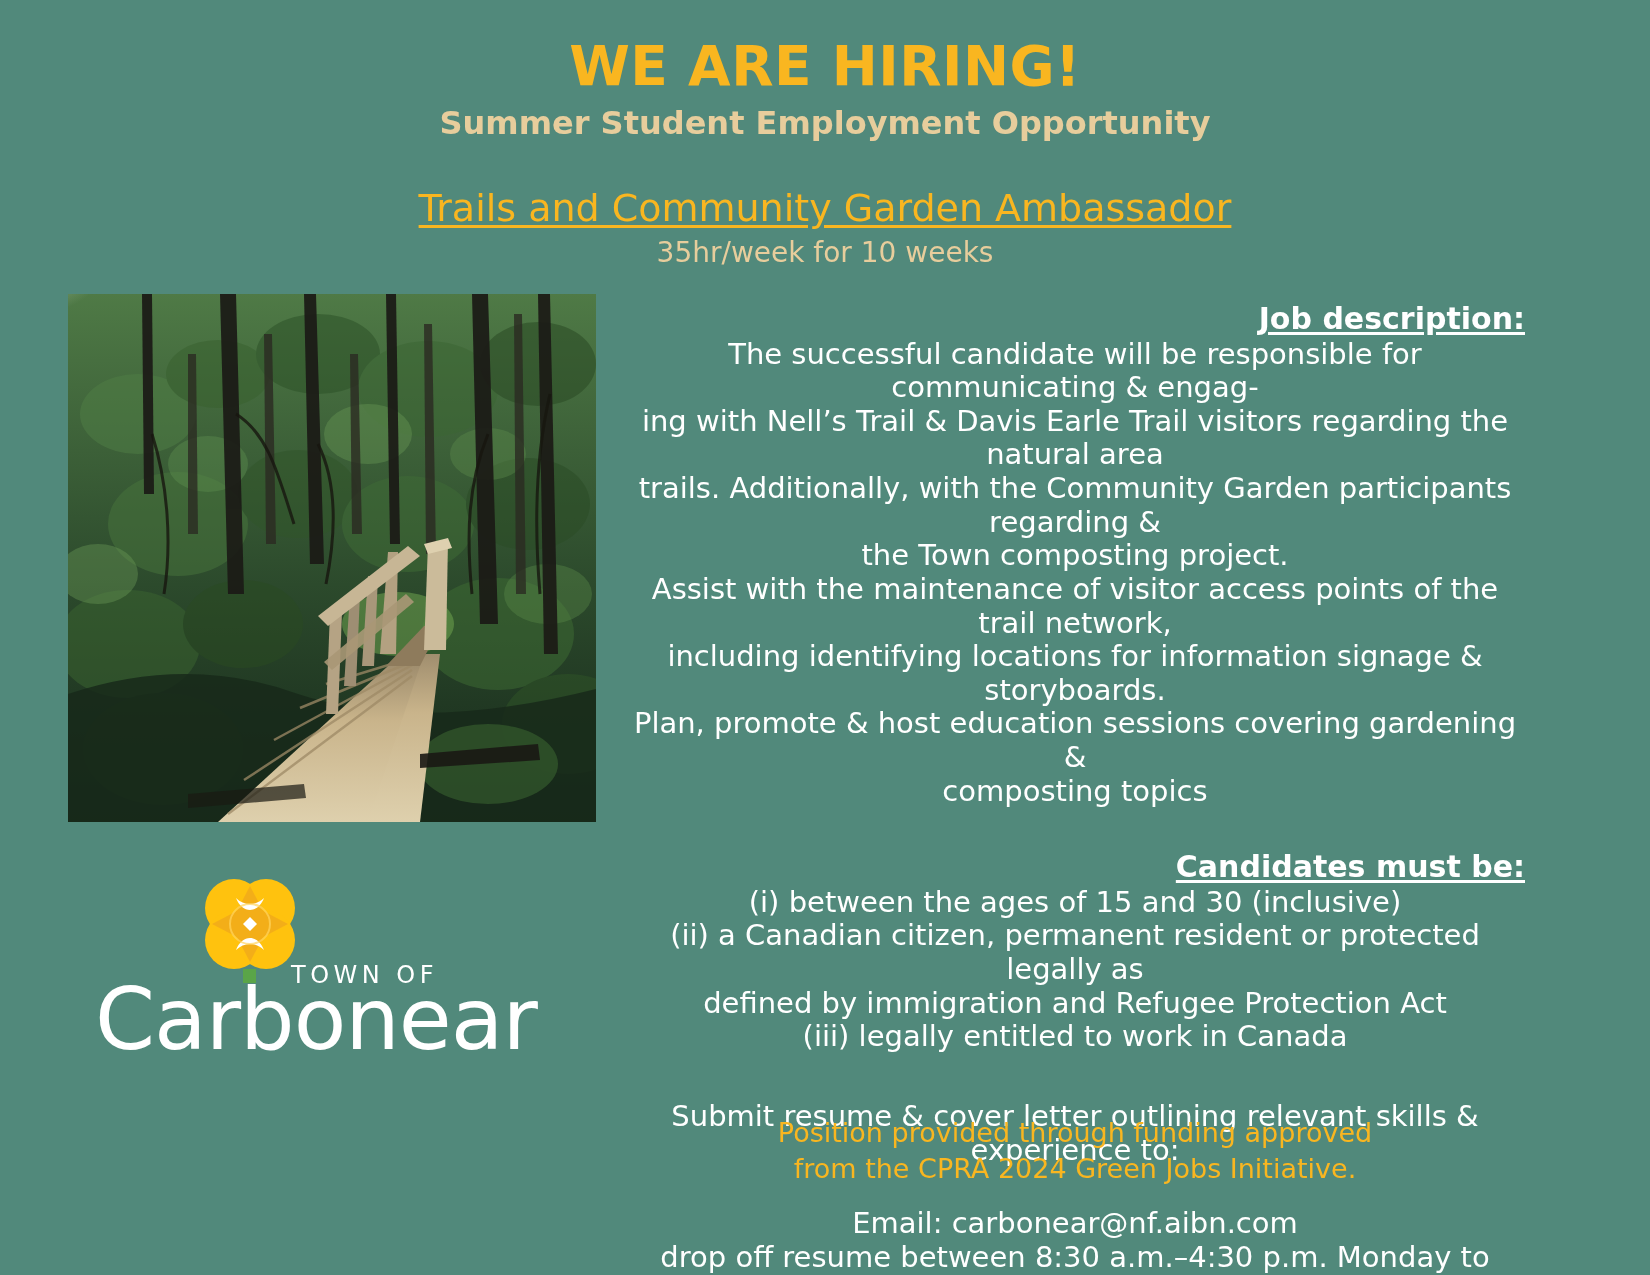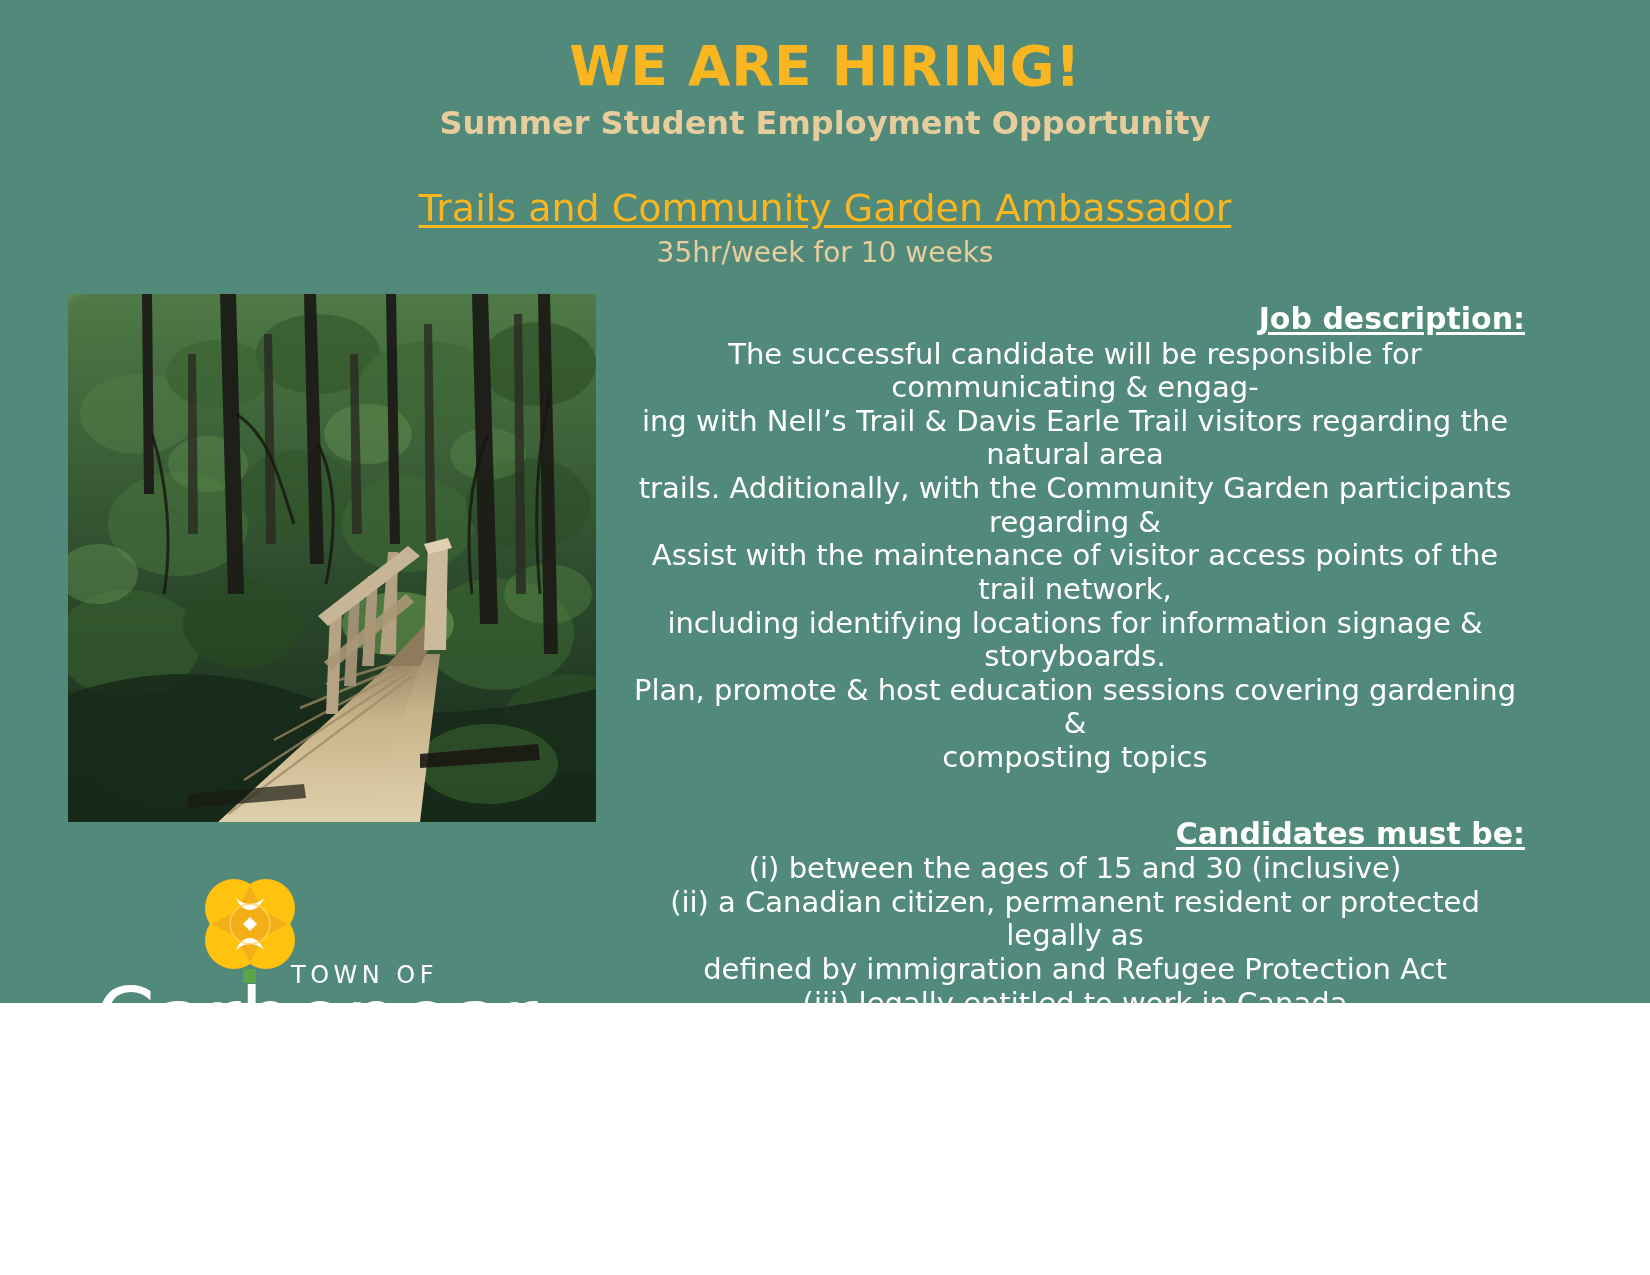--- a/index.html
+++ b/index.html
@@ -6,21 +6,21 @@
     margin: 0;
     padding: 0;
     background: #ffffff;
   }
   body {
     font-family: "DejaVu Sans", sans-serif;
   }
   .poster {
     position: relative;
     width: 1650px;
-    height: 1003px;
+    height: 1275px;
     background: #51897b;
     overflow: hidden;
     box-sizing: border-box;
   }
 
   
   .header {
     position: absolute;
     top: 0;
     left: 0;
@@ -306,41 +306,41 @@
     <div class="logo-townof">TOWN OF</div>
     <div class="logo-word">Carbonear</div>
   </div>
 
   <div class="body-col">
 
     <div class="sec-heading">Job description:</div>
     <div class="para">The successful candidate will be responsible for communicating &amp; engag-</div>
     <div class="para">ing with Nell’s Trail &amp; Davis Earle Trail visitors regarding the natural area</div>
     <div class="para">trails.  Additionally, with the Community Garden participants regarding &amp;</div>
+    <div class="para">the Town composting project.</div>
     <div class="para">Assist with the maintenance of visitor access points of the trail network,</div>
     <div class="para">including identifying locations for information signage &amp; storyboards.</div>
     <div class="para">Plan, promote &amp; host education sessions covering gardening &amp;</div>
     <div class="para">composting topics</div>
 
     <div class="gap-md"></div>
 
     <div class="sec-heading">Candidates must be:</div>
     <div class="para">(i) between the ages of 15 and 30 (inclusive)</div>
     <div class="para">(ii) a Canadian citizen, permanent resident or protected legally as</div>
     <div class="para">defined by immigration and Refugee Protection Act</div>
     <div class="para">(iii) legally entitled to work in Canada</div>
 
     <div class="gap-lg"></div>
 
     <div class="para">Submit resume &amp; cover letter outlining relevant skills &amp; experience to:</div>
 
     <div class="gap-md"></div>
 
     <div class="para">Email: carbonear@nf.aibn.com</div>
-    <div class="para">OR</div>
     <div class="para">drop off resume between 8:30 a.m.–4:30 p.m. Monday to Friday,</div>
 
   </div>
 
   <div class="footer">
     <div>Position provided through funding approved</div>
     <div>from the CPRA 2024 Green Jobs Initiative.</div>
   </div>
 
 </div>

